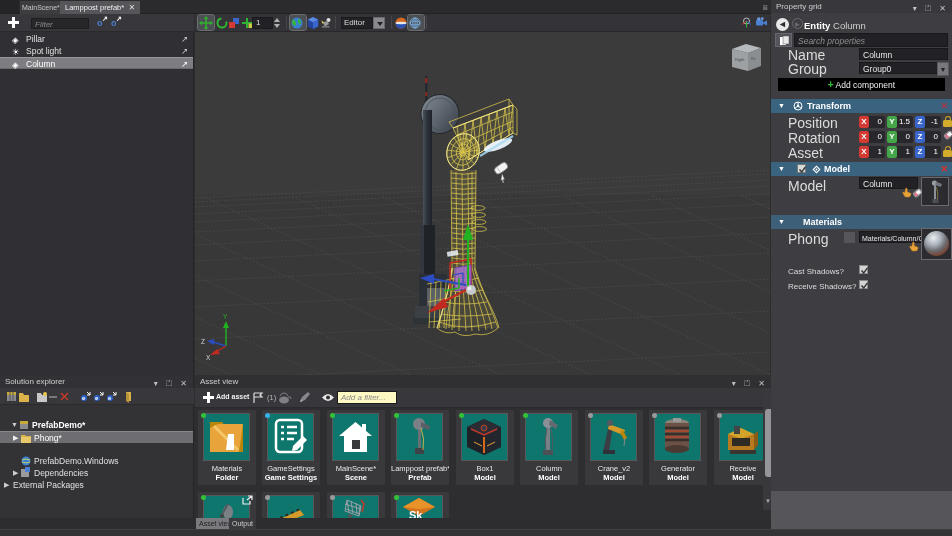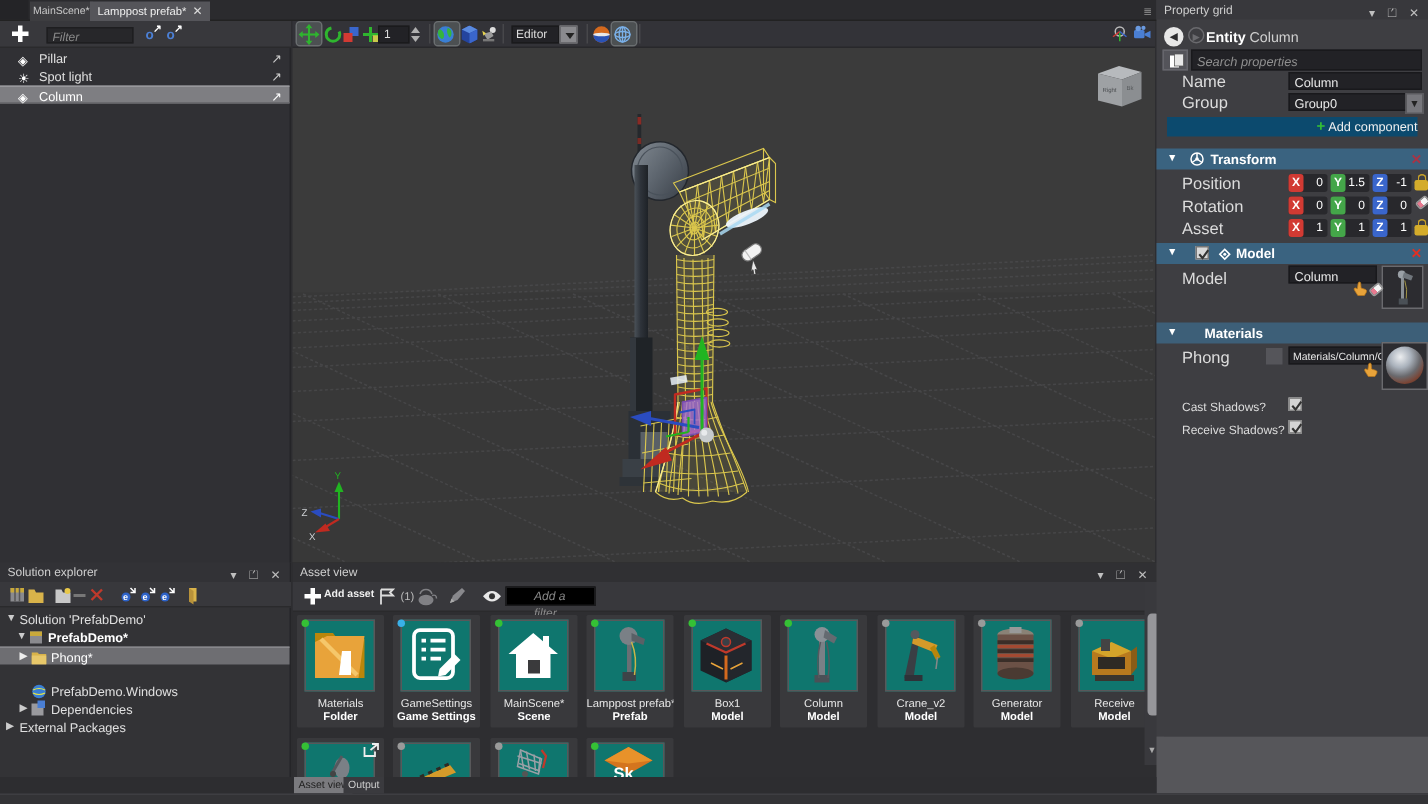--- a/index.html
+++ b/index.html
@@ -25,21 +25,21 @@
 #assetview{left:195px;top:375px;width:581px;height:143px;background:#2e2e31;overflow:hidden}
 #avtool{position:absolute;left:0;top:13px;width:581px;height:20px;background:#38383c;border-bottom:1px solid #2a2a2c}
 .card{position:absolute;width:58px;height:75px;background:#39393c;border-radius:1px}
 .thumb{position:absolute;left:5px;top:3px;width:47px;height:48px;border:1px solid #58585a;background:#0f766e}
 .cname{position:absolute;left:0;top:54px;width:100%;text-align:center;font-size:7.5px;color:#e8e8e8;white-space:nowrap;overflow:hidden}
 .ctype{position:absolute;left:0;top:63px;width:100%;text-align:center;font-size:7.5px;font-weight:bold;color:#fff}
 .dot{position:absolute;left:3px;top:3px;width:5px;height:5px;border-radius:50%}
 
 #propgrid{left:771px;top:0;width:181px;height:491px;background:#3e3e42}
 .sechead{position:absolute;left:0;width:181px;height:14px;background:#3a6380;color:#fff}
-.plabel{position:absolute;left:17px;font-size:11px;color:#dcdcdc;line-height:12px}
+.plabel{position:absolute;left:17px;font-size:14px;color:#dcdcdc;line-height:12px}
 .pinput{position:absolute;background:#222226;border:1px solid #19191c;color:#e8e8e8;font-size:8.5px;line-height:10px;padding:1px 3px;height:12px}
 .xyz{position:absolute;height:12px;width:26px;background:#28282c;border-radius:2px;color:#fff}
 .xyz b{position:absolute;left:0;top:0;width:10px;height:12px;border-radius:2px;text-align:center;font-size:8px;line-height:12px;font-weight:bold}
 .xyz span{position:absolute;right:3px;top:0;font-size:8px;line-height:12px}
 .cb{position:absolute;width:9px;height:9px;background:#d4d4d4;border:1px solid #8a8a8a;color:#333;font-size:9px;line-height:8px;text-align:center}
 
 #graybox{left:771px;top:491px;width:181px;height:38px;background:#56565a}
 #statusbar{left:0;top:529px;width:952px;height:7px;background:#333336;border-top:1px solid #3e3e42}
 #avtabs{left:195px;top:518px;width:576px;height:11px;background:#2d2d30}
 svg{display:block}
@@ -406,24 +406,20 @@
             <text x="108" y="12">e</text>
           </g>
         <path d="M87 4l3 3M90 4v3h-3" stroke="#fff" stroke-width="1" fill="none"></path>
           <path d="M100 4l3 3M103 4v3h-3" stroke="#fff" stroke-width="1" fill="none"></path>
           <path d="M113 4l3 3M116 4v3h-3" stroke="#fff" stroke-width="1" fill="none"></path>
         <path d="M126 4h5v9h-5z" fill="#d9b34a"></path>
           <path d="M126 4l3 2v9l-3-2z" fill="#b8923a"></path>
       </g>
     </svg>
   </div>
-  <div class="row" style="top:32px">
-      <span style="position:absolute;left:4px;top:0;color:#ccc;font-size:7px">▼</span>
-      <span style="position:absolute;left:13px">Solution 'PrefabDemo'</span>
-    </div>
   <div class="row" style="top:44px">
       <span style="position:absolute;left:11px;top:0;color:#ccc;font-size:7px">▼</span>
       <span style="position:absolute;left:20px;top:2px;width:8px;height:8px;background:#8a8a8e"></span>
       <span style="position:absolute;left:20px;top:2px;width:8px;height:3px;background:#c9a93a"></span>
       <b style="position:absolute;left:32px;color:#fff">PrefabDemo*</b>
     </div>
   <div class="row" style="top:56px;background:#6e6e72;border-top:1px solid #88888c;color:#fff">
       <span style="position:absolute;left:13px;top:0;color:#eee;font-size:7px">▶</span>
       <svg style="position:absolute;left:21px;top:2px" width="10" height="9" viewBox="0 0 10 9">
         <path d="M0 1h4l1 1h5v7H0z" fill="#d9b34a"></path>
@@ -468,21 +464,21 @@
         <path d="M3 4q1-3 4-3t4 3" stroke="#808084" fill="none"></path>
       </svg>
     <svg style="position:absolute;left:103px;top:3px" width="13" height="13" viewBox="0 0 13 13">
         <path d="M2 11l2-5 6-5 2 2-5 6z" fill="#88888c"></path>
         <path d="M2 11l1-3 2 2z" fill="#aaa"></path>
       </svg>
     <svg style="position:absolute;left:126px;top:5px" width="14" height="9" viewBox="0 0 14 9">
         <path d="M1 4.5q6-7 12 0q-6 7-12 0z" fill="#e8e8e8"></path>
         <circle cx="7" cy="4.5" r="2" fill="#333"></circle>
       </svg>
-    <div style="position:absolute;left:142px;top:3px;width:60px;height:13px;background:#000000;border:1px solid #1a1a1c;color:#8a8a8a;font-style:italic;font-size:8px;line-height:11px;padding-left:18px">Add a filter...</div>
+    <div style="position:absolute;left:142px;top:3px;width:60px;height:13px;background:#fef9c3;border:1px solid #1a1a1c;color:#8a8a8a;font-style:italic;font-size:8px;line-height:11px;padding-left:3px">Add a filter...</div>
   </div>
   <div id="cards">
       <div class="card" style="left:3px;top:35px">
         <div class="thumb" style="height:48px">
           <svg width="45" height="46" viewBox="0 0 45 46">
             <path d="M6 8h12l3 4h18v26H6z" fill="#b8860b"></path>
             <path d="M6 14l8-4h25l-4 28H6z" fill="#e8a33a"></path>
             <path d="M10 12l24 24" stroke="#f5c76a" stroke-width="3"></path>
             <path d="M24 20h6v16h-8z" fill="#fff"></path>
           </svg>
@@ -678,21 +674,21 @@
       </svg>
     </div>
   <div class="pinput" style="left:23px;top:33px;width:154px;height:14px;color:#8f8f8f;font-style:italic;line-height:12px">Search properties</div>
 
   <div class="plabel" style="top:49px">Name</div>
   <div class="pinput" style="left:88px;top:48px;width:89px">Column</div>
   <div class="plabel" style="top:63px">Group</div>
   <div class="pinput" style="left:88px;top:62px;width:89px">Group0</div>
   <div style="position:absolute;left:166px;top:62px;width:12px;height:14px;background:#77777c;border:1px solid #5a5a5e;color:#222;font-size:7px;text-align:center;line-height:13px">▼</div>
 
-  <div style="position:absolute;left:7px;top:78px;width:167px;height:13px;background:#0c4a6e;text-align:right;color:#f0f0f0;font-size:8.5px;line-height:13px"><b style="color:#35c135;font-size:10px">+</b> Add component</div>
+  <div style="position:absolute;left:7px;top:78px;width:167px;height:13px;background:#000000;text-align:center;color:#f0f0f0;font-size:8.5px;line-height:13px"><b style="color:#35c135;font-size:10px">+</b> Add component</div>
 
   <div class="sechead" style="top:99px">
     <span style="position:absolute;left:7px;top:3px;font-size:7px">▼</span>
     <svg style="position:absolute;left:22px;top:2px" width="10" height="10" viewBox="0 0 10 10">
         <circle cx="5" cy="5" r="4" fill="none" stroke="#fff" stroke-width="1"></circle>
         <circle cx="5" cy="5" r="1.2" fill="#fff"></circle>
         <path d="M5 5V1M5 5L1.5 7.5M5 5L8.5 7.5" stroke="#fff" stroke-width="1"></path>
       </svg>
     <b style="position:absolute;left:36px;top:2px;font-size:9px">Transform</b>
     <span style="position:absolute;right:4px;top:2px;color:#a34;font-weight:bold;font-size:9px">✕</span>

